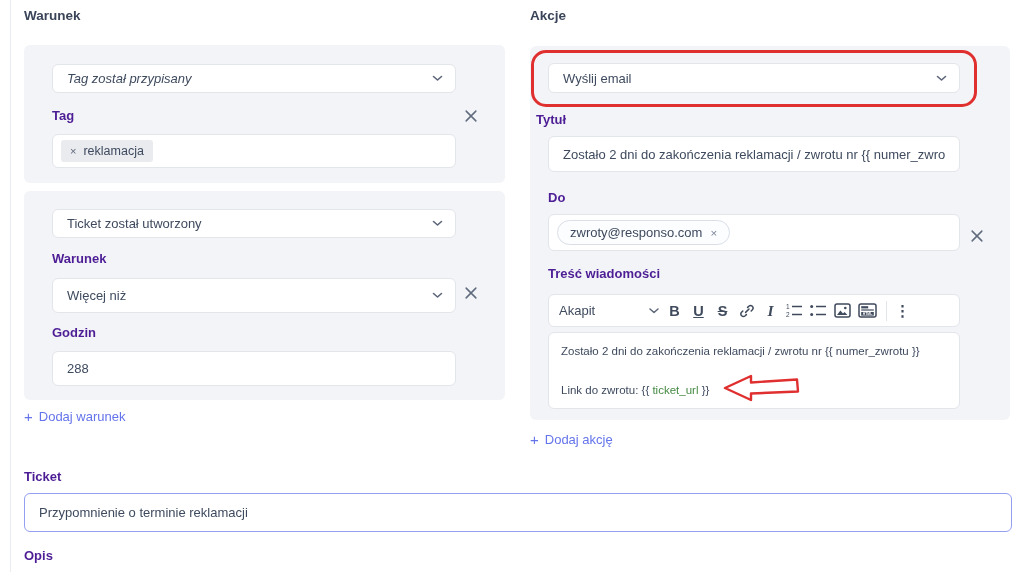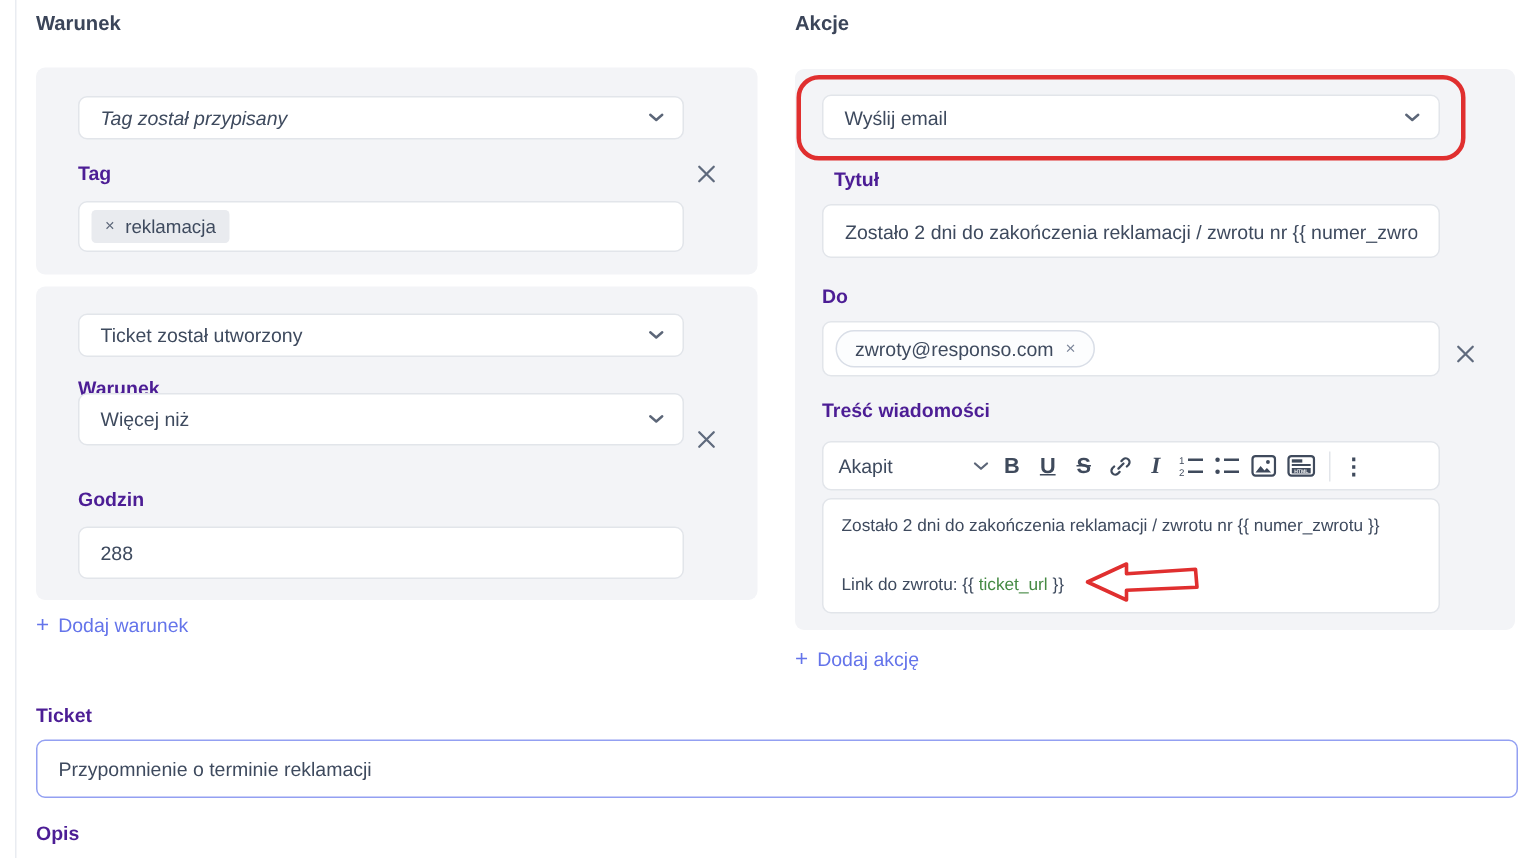--- a/index.html
+++ b/index.html
@@ -103,21 +103,21 @@
     <span>Ticket został utworzony</span>
     <span>
       <svg width="11" height="7" viewBox="0 0 11 7">
           <path d="M1.5 1.5 L5.5 5 L9.5 1.5" stroke="#5c6678" stroke-width="1.6" fill="none" stroke-linecap="round" stroke-linejoin="round"></path>
         </svg>
     </span>
   </div>
 
   <div class="abs label" style="left:52px; top:251px;">Warunek</div>
 
-  <div class="abs sel" style="left:52px; top:262px; width:404px; height:35px;text-align:right;">
+  <div class="abs sel" style="left:52px; top:278px; width:404px; height:35px;text-align:right;">
     <span>Więcej niż</span>
     <span>
       <svg width="11" height="7" viewBox="0 0 11 7">
           <path d="M1.5 1.5 L5.5 5 L9.5 1.5" stroke="#5c6678" stroke-width="1.6" fill="none" stroke-linecap="round" stroke-linejoin="round"></path>
         </svg>
     </span>
   </div>
 
   <span class="abs xbtn" style="left:464px; top:286px;">
     <svg width="14" height="14" viewBox="0 0 13 13">
@@ -144,21 +144,21 @@
 
   <div class="abs sel" style="left:548px; top:63px; width:412px; height:30px;">
     <span>Wyślij email</span>
     <span>
       <svg width="11" height="7" viewBox="0 0 11 7">
           <path d="M1.5 1.5 L5.5 5 L9.5 1.5" stroke="#5c6678" stroke-width="1.6" fill="none" stroke-linecap="round" stroke-linejoin="round"></path>
         </svg>
     </span>
   </div>
 
-  <div class="abs label" style="left:556px; top:112px;text-align:center;">Tytuł</div>
+  <div class="abs label" style="left:536px; top:112px;text-align:center;">Tytuł</div>
 
   <div class="abs" style="left:548px; top:136px; width:412px; height:36px;">
     <input class="inp" value="Zostało 2 dni do zakończenia reklamacji / zwrotu nr {{ numer_zwrotu }}" style="">
   </div>
 
   <div class="abs label" style="left:548px; top:190px;">Do</div>
 
   <div class="abs chipfield" style="left:548px; top:214px; width:412px; height:37px;">
     <span class="chip-pill">
       <span>zwroty@responso.com</span>

